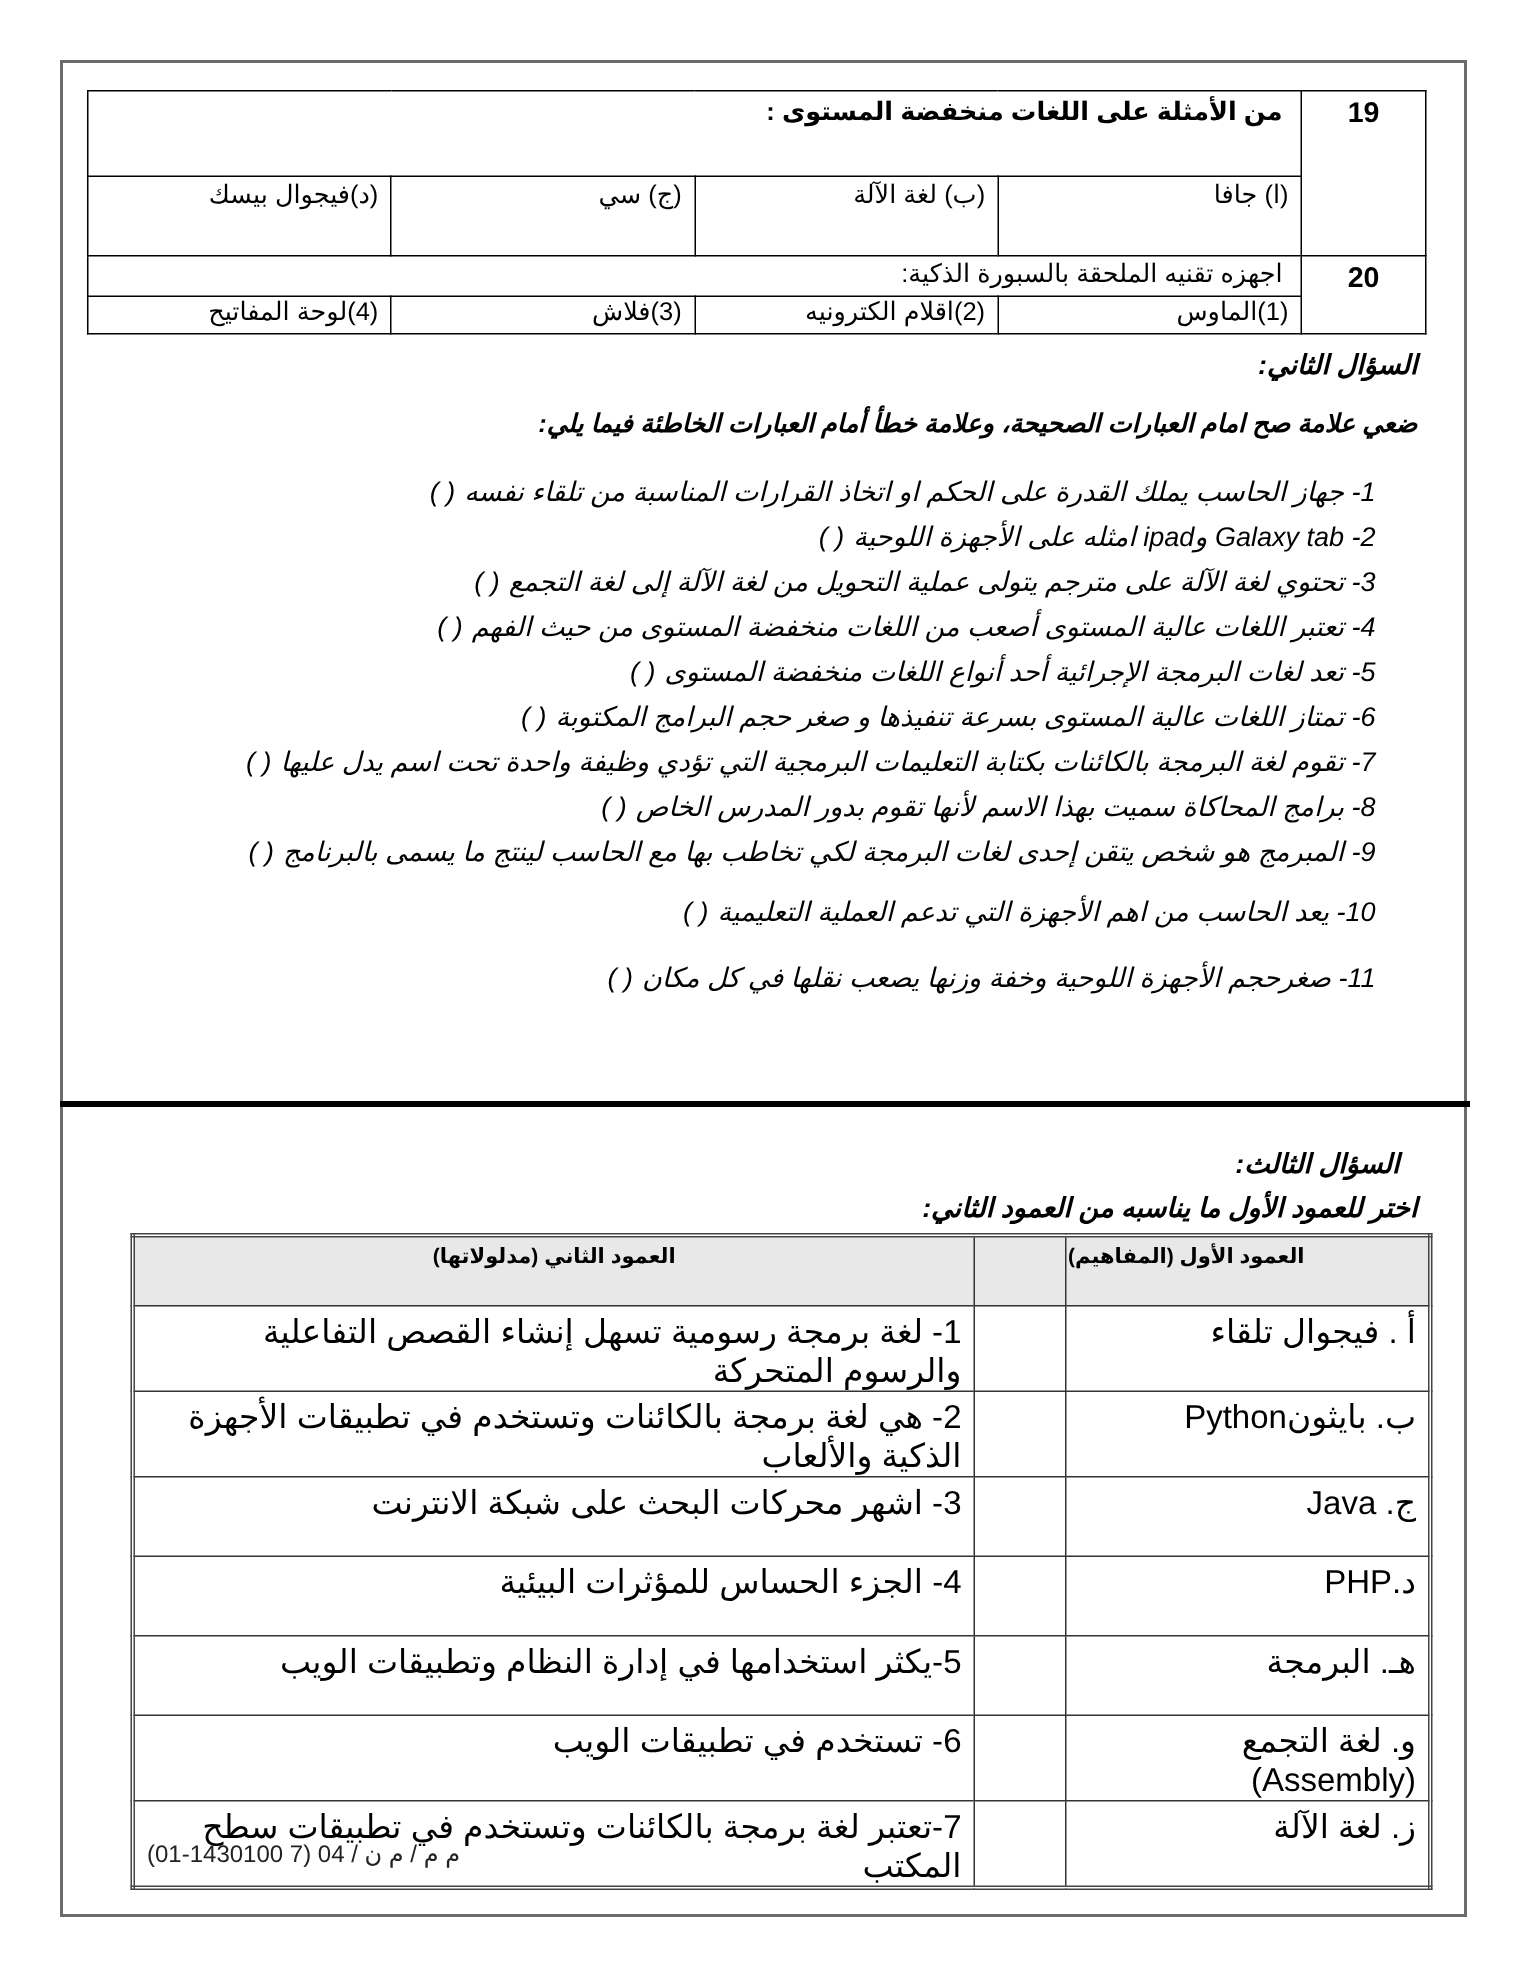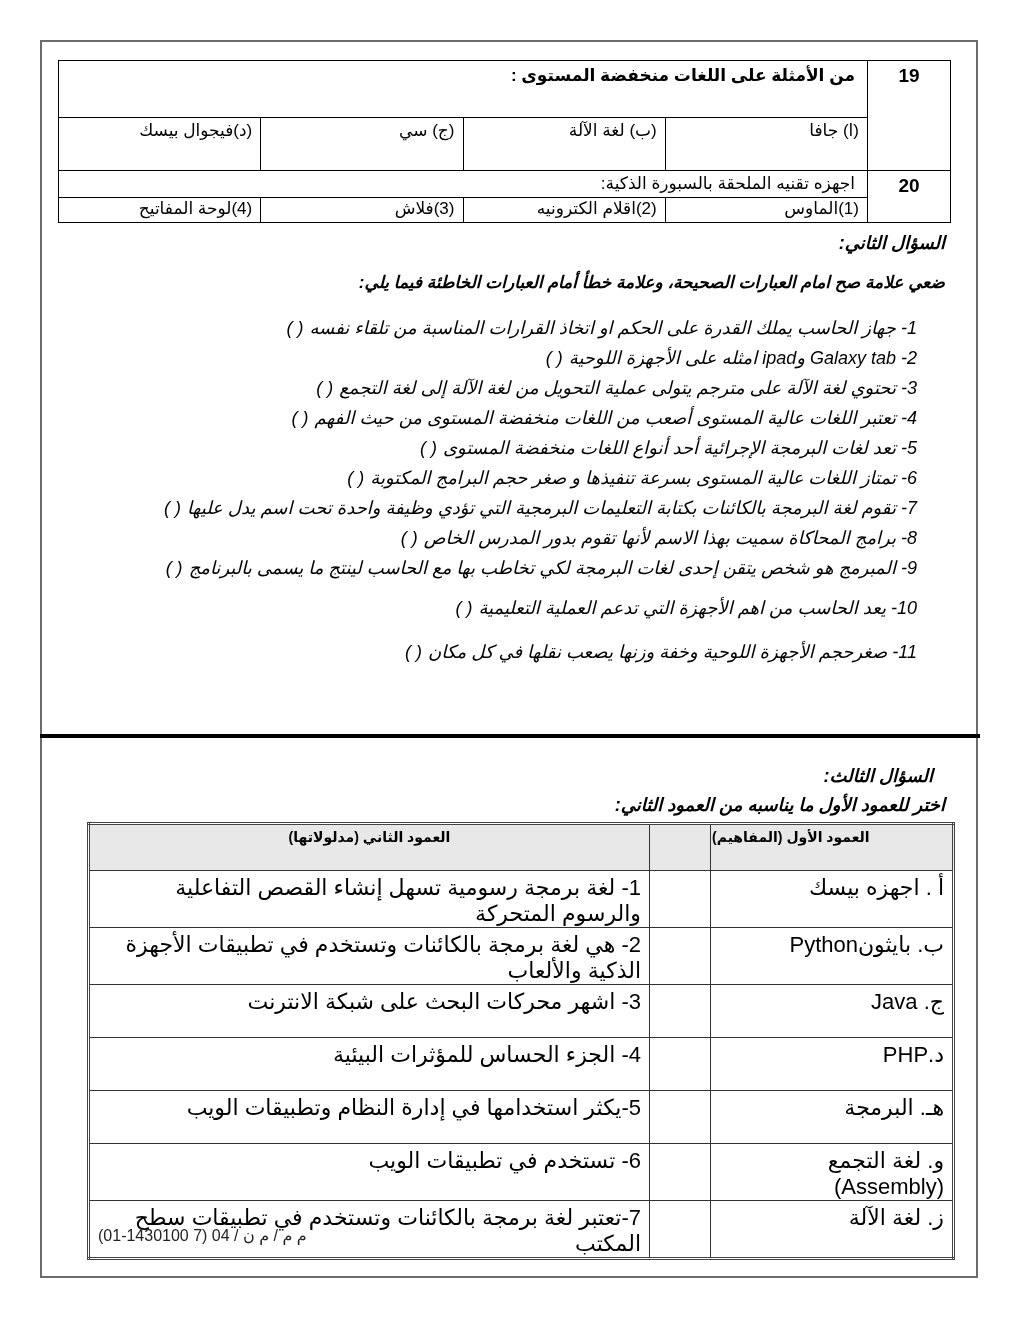--- a/index.html
+++ b/index.html
@@ -96,21 +96,21 @@
 <table class="match">
   <thead>
     <tr>
       <th class="c1">العمود الأول (المفاهيم)</th>
       <th class="c2"></th>
       <th class="c3">العمود الثاني (مدلولاتها)</th>
     </tr>
   </thead>
   <tbody id="match-body">
       <tr>
-        <td class="concept">أ .  اجهزه بيسك</td>
+        <td class="concept">أ .  فيجوال تلقاء</td>
         <td></td>
         <td class="meaning">1-  لغة برمجة رسومية تسهل إنشاء القصص التفاعلية والرسوم المتحركة</td>
       </tr>
       <tr>
         <td class="concept">ب. بايثونPython</td>
         <td></td>
         <td class="meaning">2-  هي لغة برمجة بالكائنات وتستخدم في تطبيقات الأجهزة الذكية والألعاب</td>
       </tr>
       <tr>
         <td class="concept">ج. Java</td>

